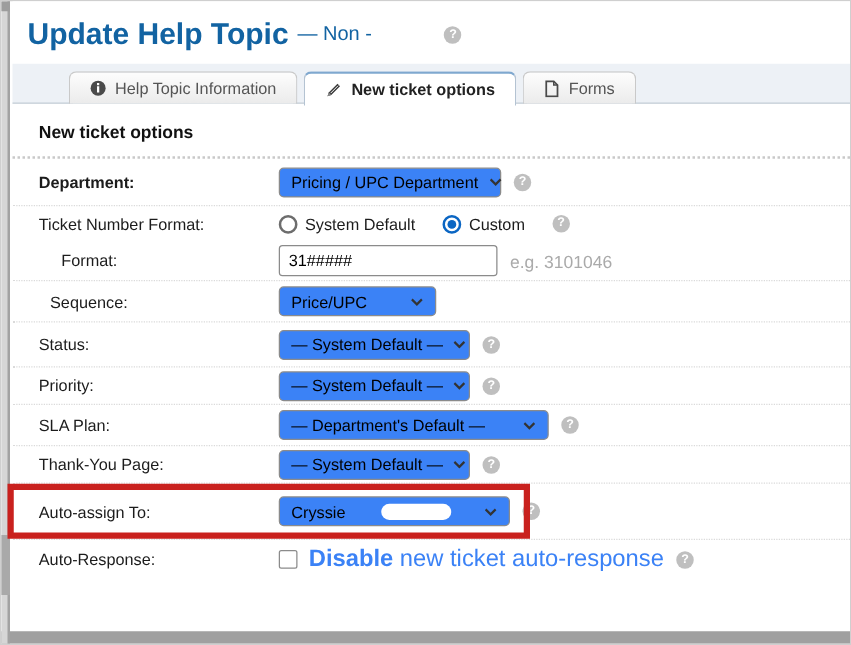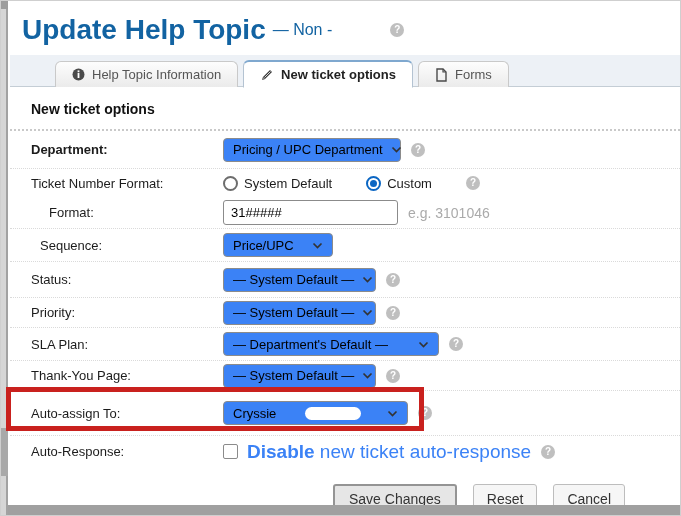--- a/index.html
+++ b/index.html
@@ -16,32 +16,32 @@
     background:#d6d6d6; border-right:2px solid #a2a2a2; z-index:5; }
   .gutter-thumb { position:absolute; left:0; top:427px; width:7px; height:48px; background:#a9a9a9; }
   .gutter-cap { position:absolute; left:0; top:0; width:7px; height:8px; background:#9d9d9d; }
 
   .bottom-bar { position:absolute; left:0; right:0; bottom:0; height:10px; background:#a0a0a0; z-index:4; }
 
   .page { position:absolute; left:9px; right:0; top:0; bottom:10px; background:#fff; }
 
   
   .page-header { padding:13px 0 9px 12px; display:flex; align-items:center; }
-  .page-title { font-size:28px; font-weight:bold; color:#1263a2; }
+  .page-title { font-size:24px; font-weight:bold; color:#1263a2; }
   .page-title-suffix { font-size:16px; font-weight:normal; color:#1263a2; margin-left:7px; }
   .help-icon {
     display:inline-flex; align-items:center; justify-content:center;
     width:14px; height:14px; border-radius:50%; background:#bfbfbf; color:#fff;
     font-size:10px; font-weight:bold; flex:none; line-height:1;
   }
   .title-help { margin-left:58px; }
 
   
   .tabbar { background:#edf1f6; border-bottom:1px solid #c4cdd5; padding:6px 0 0 45px;
-    height:32px; display:flex; align-items:center; }
+    height:32px; display:flex; align-items:flex-start; }
   .tab {
     display:inline-flex; align-items:center; gap:7px; height:26px; padding:0 16px;
     font-size:13px; color:#555; background:linear-gradient(#fdfdfd,#ebebeb);
     border:1px solid #c9c9c9; border-bottom:none; border-radius:6px 6px 0 0;
     margin-right:5px; margin-bottom:-1px; cursor:default; white-space:nowrap;
   }
   .tab.active {
     background:#fff; color:#222; font-weight:bold; height:28px;
     border:1px solid #b4c3d2; border-top:2px solid #7fa8cf; border-bottom:1px solid #fff;
   }
@@ -71,21 +71,21 @@
 
   .text-input {
     width:175px; height:25px; border:1px solid #8b8b8b; border-radius:3px;
     padding:0 7px; font-size:13px; font-family:Liberation Sans, sans-serif; color:#000;
   }
   .hint { font-size:14px; color:#aaa; margin-left:10px; white-space:nowrap; }
 
   .help-after { margin-left:10px; }
 
   
-  .radio-group { display:flex; align-items:center; gap:24px; }
+  .radio-group { display:flex; align-items:center; gap:12px; }
   .radio-option { display:flex; align-items:center; gap:6px; margin-right:10px; font-size:13px; color:#1c1c1c; }
   .radio { width:15px; height:15px; border-radius:50%; background:#fff;
     border:2px solid #6d6d6d; flex:none; position:relative; }
   .radio.checked { border-color:#0b66c3; }
   .radio.checked::after { content:""; position:absolute; inset:2px; border-radius:50%; background:#0b66c3; }
 
   
   .checkbox { width:15px; height:15px; border:1px solid #8b8b8b; border-radius:2px;
     background:#fff; flex:none; margin-right:9px; }
   .cb-text { font-size:19px; color:#3b82f6; }
@@ -197,21 +197,21 @@
         <span class="lbl indent-a">Format:</span>
         <div class="ctl">
           <input class="text-input" type="text" value="31#####" style="">
           <span class="hint">e.g. 3101046</span>
         </div>
       </div>
 
       <div class="row r-sequence">
         <span class="lbl indent-b">Sequence:</span>
         <div class="ctl">
-          <div class="select" style="width:110px">
+          <div class="select" style="width:126px">
             <span>Price/UPC</span>
             <span class="chev">
               <svg width="11" height="7" viewBox="0 0 11 7">
                   <path d="M1.5 1.5 L5.5 5.5 L9.5 1.5" stroke="#333" stroke-width="1.7" fill="none"></path>
                 </svg>
             </span>
           </div>
         </div>
       </div>
 
@@ -293,24 +293,19 @@
 
       <div class="row r-autoresponse no-sep">
         <span class="lbl">Auto-Response:</span>
         <div class="ctl">
           <span class="checkbox"></span>
           <span class="cb-text"><b>Disable</b><span> new ticket auto-response</span></span>
           <span class="help-icon help-after">?</span>
         </div>
       </div>
 
-      <div class="buttons-row">
-        <button class="btn primary">Save Changes</button>
-        <button class="btn">Reset</button>
-        <button class="btn">Cancel</button>
-      </div>
 
     </div>
   </div>
 
   <div class="red-box"></div>
   <div class="bottom-bar"></div>
 </div>
 
 </body></html>

